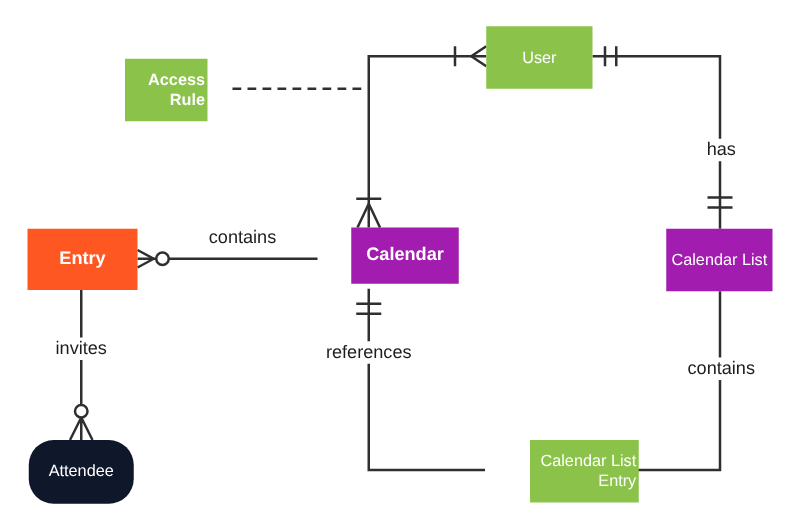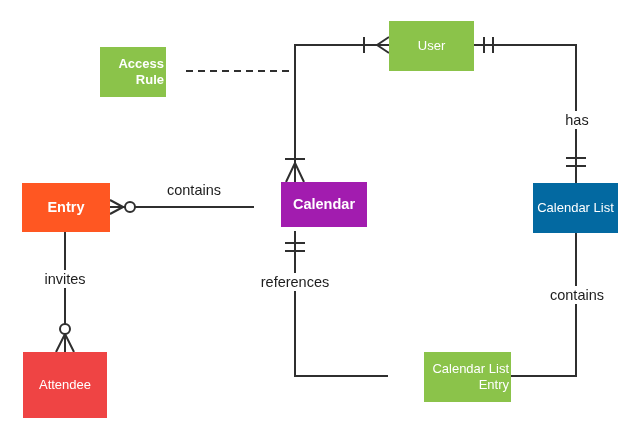--- a/index.html
+++ b/index.html
@@ -83,25 +83,25 @@
   </div>
 
   <div class="entity orange" style="left: 22px; top: 183px; width: 88px; height: 49px; background: rgb(255, 87, 34);">
     <span>Entry</span>
   </div>
 
   <div class="entity orange" style="left: 254px; top: 182px; width: 86px; height: 45px; background: #a21caf; margin-left: 27px;">
     <span>Calendar</span>
   </div>
 
-  <div class="entity green" style="left: 533px; top: 183px; width: 85px; height: 50px; background: #0369a1;">
+  <div class="entity green" style="left: 533px; top: 183px; width: 85px; height: 50px; background: #a21caf;">
     <span>Calendar List</span>
   </div>
 
-  <div class="entity green" style="left: 23px; top: 352px; width: 84px; height: 66px; background: #ef4444;">
+  <div class="entity green" style="left: 23px; top: 352px; width: 84px; height: 51px; background: #0f172a; border-radius: 20px;">
     <span>Attendee</span>
   </div>
 
   <div class="entity green" style="left: 388px; top: 352px; width: 87px; height: 50px; background: rgb(139, 195, 74); margin-left: 36px;">
     <span>Calendar List Entry</span>
   </div>
 
 </div>
 
 </body></html>

